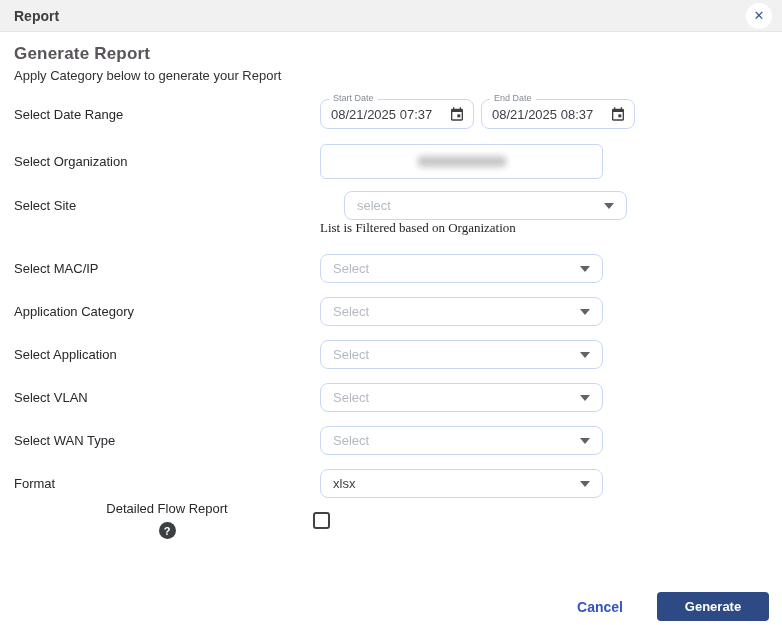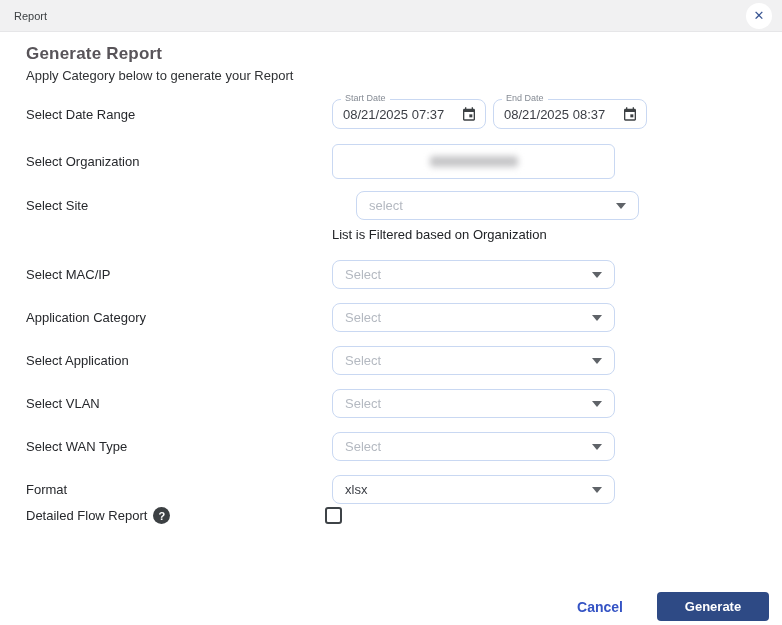--- a/index.html
+++ b/index.html
@@ -20,29 +20,29 @@
     background:#fff;overflow:hidden;
   }
   .modal{position:relative;width:782px;height:625px;background:#fff;}
 
   
   .modal-header{
     height:32px;background:var(--header-bg);
     display:flex;align-items:center;justify-content:space-between;
     padding:0 10px 0 14px;border-bottom:1px solid #e6e6e8;
   }
-  .modal-header-title{font-size:11px;font-weight:normal;color:var(--icon-dark);}
+  .modal-header-title{font-size:14px;font-weight:bold;color:var(--icon-dark);}
   .close-btn{
     width:26px;height:26px;border-radius:50%;background:#fff;
     display:flex;align-items:center;justify-content:center;cursor:pointer;
   }
   .close-glyph{font-size:13px;font-weight:bold;color:#3a5693;line-height:1;}
 
   
-  .content{padding:12px 26px 0;}
+  .content{padding:12px 14px 0;}
   .page-title{margin:0;font-size:17px;font-weight:bold;color:#585459;letter-spacing:.2px;}
   .page-subtitle{margin-top:4px;font-size:13px;color:#2f3134;}
 
   
   .form{margin-top:16px;}
   .row{display:flex;align-items:center;margin-bottom:13px;}
   .row-label{width:306px;flex-shrink:0;font-size:13px;color:var(--label-text);}
   .control{width:283px;position:relative;}
 
   
@@ -76,27 +76,27 @@
   }
   .dd-placeholder{font-size:13px;color:var(--placeholder-text);}
   .dd-value{font-size:13px;color:var(--value-text);}
   .dd-arrow{
     width:0;height:0;flex-shrink:0;
     border-left:5px solid transparent;border-right:5px solid transparent;
     border-top:6px solid #5f6368;
   }
 
   .site-row{margin-bottom:0;gap:24px;}
-  .note-row{margin-top:7px;margin-bottom:18px;}
+  .note-row{margin-bottom:18px;font-family:Liberation Serif, serif;}
   .note{margin-left:306px;font-size:13px;color:#222427;}
   .gap14{margin-bottom:14px;}
   .format-row{margin-bottom:3px;}
 
   
-  .check-label-wrap{display:flex;align-items:center;gap:6px;}
+  .check-label-wrap{display:flex;align-items:center;gap:6px;flex-direction:column;}
   .help-icon{
     width:17px;height:17px;border-radius:50%;background:var(--icon-dark);
     color:#fff;font-size:11px;font-weight:bold;
     display:inline-flex;align-items:center;justify-content:center;cursor:pointer;
   }
   .checkbox{
     width:17px;height:17px;margin-left:-7px;background:#fff;
     border:2px solid #3e4347;border-radius:3px;cursor:pointer;
   }
 

